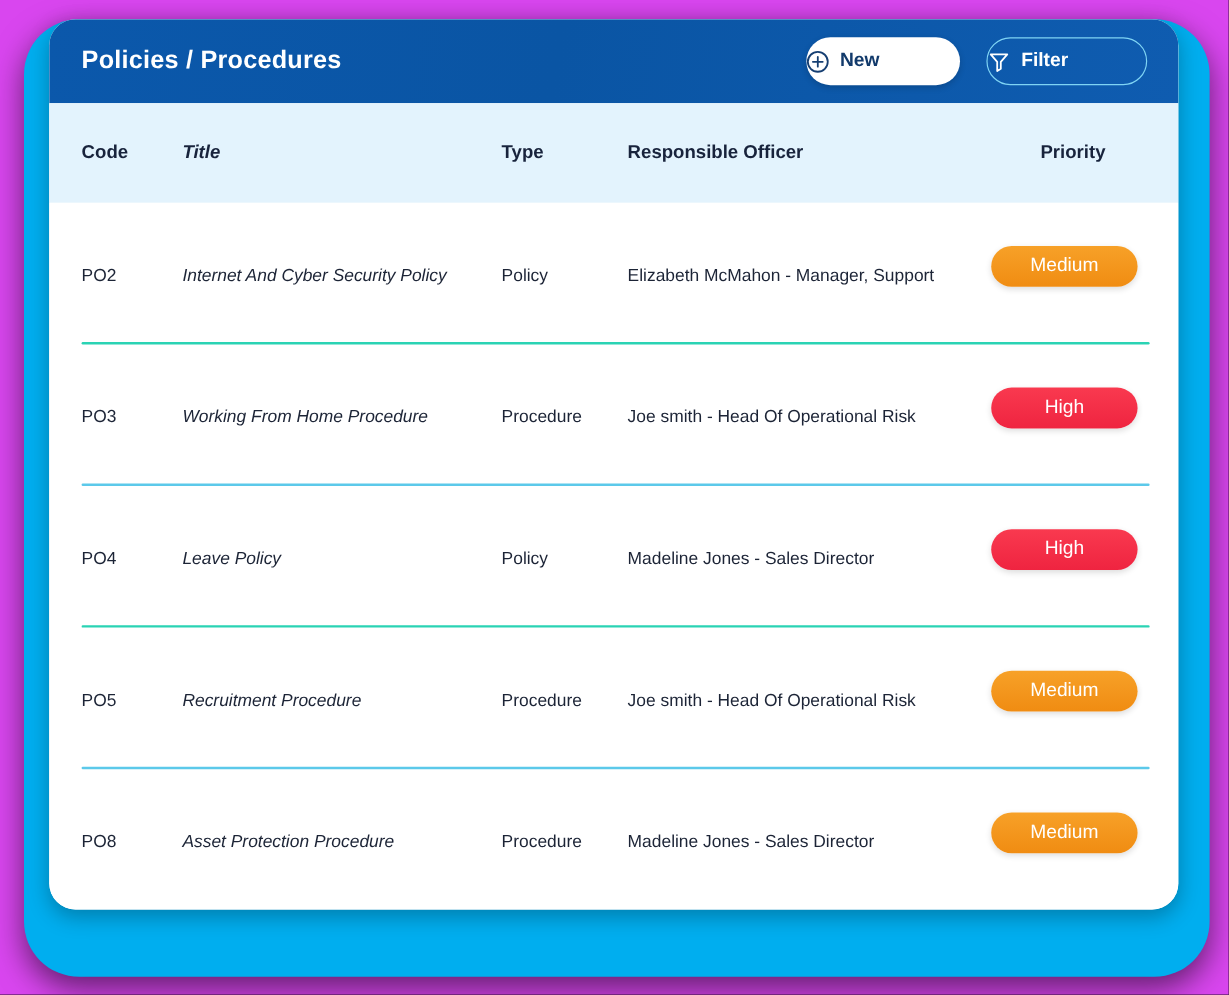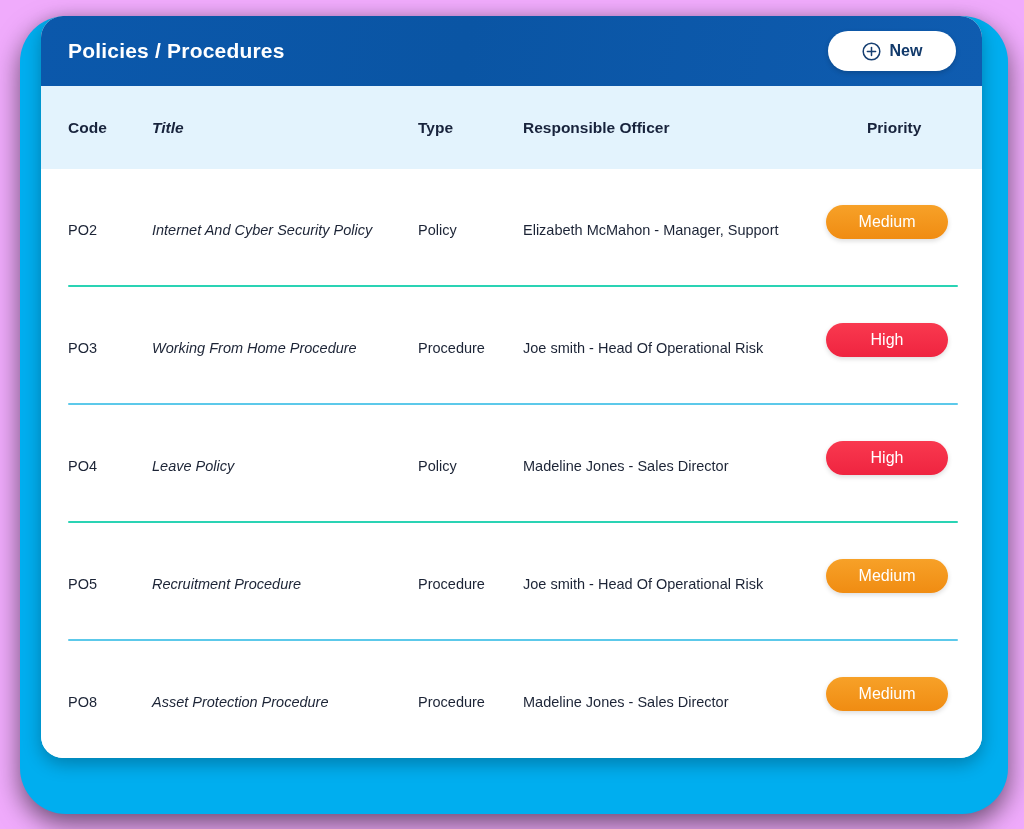--- a/index.html
+++ b/index.html
@@ -10,21 +10,21 @@
     height: 829px;
     background: #000000;
     font-family: "Liberation Sans", sans-serif;
     overflow: hidden;
   }
 
   .stage {
     position: relative;
     width: 1024px;
     height: 829px;
-    background: #f0abfc;
+    background: #d946ef;
   }
 
   
   .frame-shadow {
     position: absolute;
     left: 20px;
     top: 16px;
     width: 988px;
     height: 798px;
     border-radius: 46px;
@@ -65,21 +65,20 @@
   .titlebar-actions {
     margin-left: auto;
     display: flex;
     align-items: center;
     gap: 22px;
   }
 
   .btn {
     display: inline-flex;
     align-items: center;
-    justify-content: center;
     gap: 9px;
     height: 40px;
     border-radius: 20px;
     font-size: 16px;
     font-weight: bold;
     cursor: pointer;
     user-select: none;
     white-space: nowrap;
   }
 
@@ -191,20 +190,28 @@
           <span>
             <svg width="19" height="19" viewBox="0 0 19 19">
               <circle cx="9.5" cy="9.5" r="8.3" fill="none" stroke="#163f72" stroke-width="1.5"></circle>
               <line x1="9.5" y1="5.4" x2="9.5" y2="13.6" stroke="#163f72" stroke-width="1.5" stroke-linecap="round"></line>
               <line x1="5.4" y1="9.5" x2="13.6" y2="9.5" stroke="#163f72" stroke-width="1.5" stroke-linecap="round"></line>
             </svg>
           </span>
           <span>New</span>
         </div>
 
+        <div class="btn btn-filter">
+          <span>
+            <svg width="19" height="19" viewBox="0 0 19 19">
+              <path d="M2.6 3.3 h13.8 l-5.4 6.3 v5.6 l-3 2.0 v-7.6 z" fill="none" stroke="#ffffff" stroke-width="1.5" stroke-linejoin="round" stroke-linecap="round"></path>
+            </svg>
+          </span>
+          <span>Filter</span>
+        </div>
 
       </div>
     </div>
 
     <div class="colhead">
       <div class="cell c-code">Code</div>
       <div class="cell c-title">Title</div>
       <div class="cell c-type">Type</div>
       <div class="cell c-off">Responsible Officer</div>
       <div class="cell c-prio">Priority</div>

